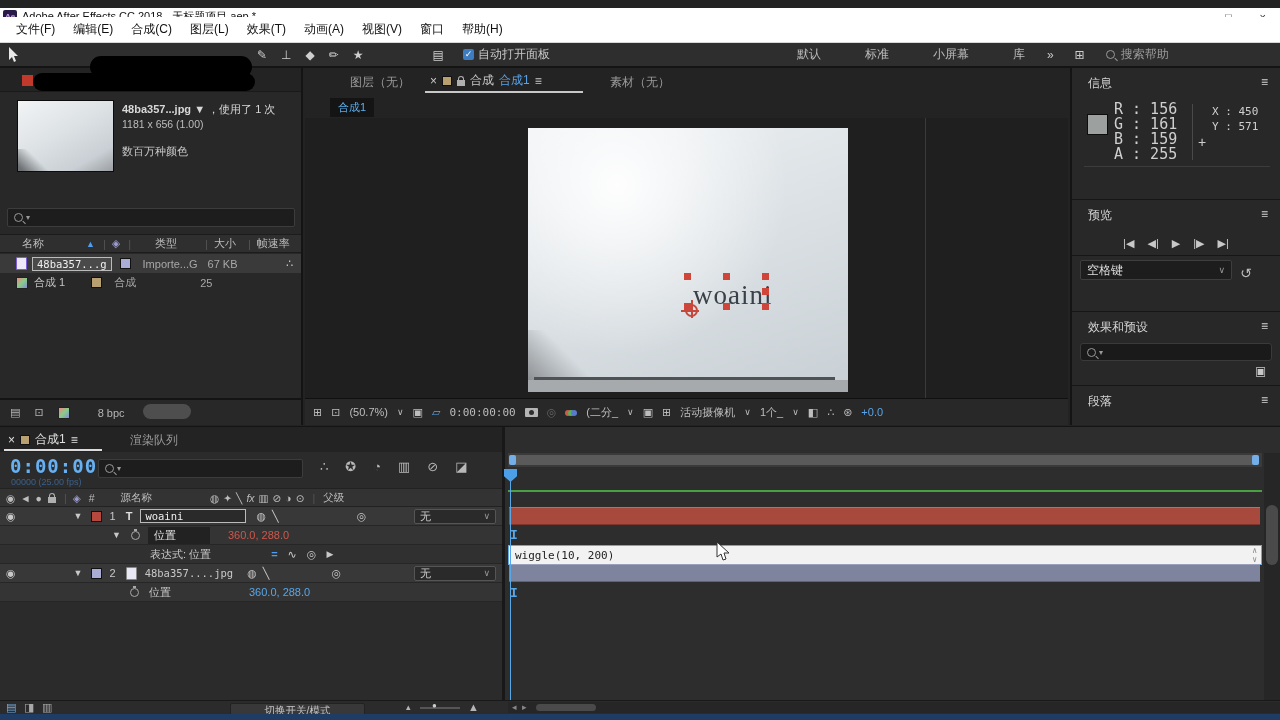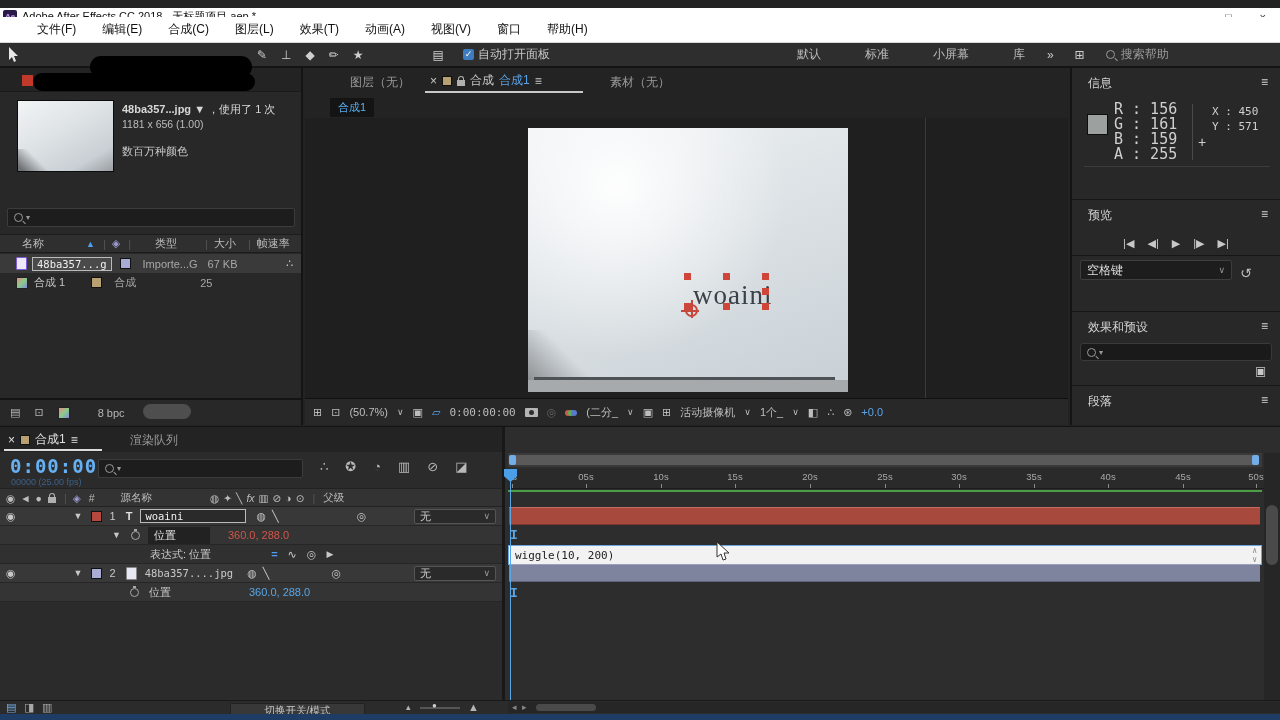--- a/index.html
+++ b/index.html
@@ -5,21 +5,21 @@
   * { margin:0; padding:0; box-sizing:border-box; }
   html,body { width:1280px; height:720px; overflow:hidden; }
   body { font-family:"Liberation Sans","DejaVu Sans",sans-serif; background:#1e1e1e; color:#ccc; }
   .abs { position:absolute; }
   #root { position:relative; width:1280px; height:720px; background:#232323; }
 
   
   .titlebar { left:0; top:8px; width:1280px; height:17px; background:#ffffff; display:flex; align-items:center; font-size:11px; color:#111; }
   .ae-logo { width:14px; height:13px; background:#2a1a4a; color:#c9a3e8; font-size:8px; font-weight:bold; display:flex; align-items:center; justify-content:center; margin:0 5px 0 3px; border-radius:2px; }
   .win-controls { margin-left:auto; display:flex; gap:28px; padding-right:14px; color:#333; font-size:11px; }
-  .menubar { left:0; top:17px; width:1280px; height:26px; background:#ffffff; display:flex; align-items:center; font-size:12px; color:#111; padding-left:28px; gap:8px; border-bottom:1px solid #d8d8d8; }
+  .menubar { left:0; top:17px; width:1280px; height:26px; background:#ffffff; display:flex; align-items:center; font-size:12px; color:#111; padding-left:7px; gap:0; border-bottom:1px solid #d8d8d8; }
   .menubar span { padding:0 9px; }
 
   
   .toolbar { left:0; top:43px; width:1280px; height:25px; background:#2e2e2e; border-bottom:2px solid #141414; display:flex; align-items:center; font-size:12px; color:#c8c8c8; }
   .tool { padding:0 7px; font-size:12px; color:#cfcfcf; }
   .censor1 { left:90px; top:56px; width:162px; height:22px; background:#000; border-radius:11px; z-index:30; }
   .censor2 { left:33px; top:73px; width:222px; height:18px; background:#000; border-radius:9px; z-index:30; }
   .chk { width:11px; height:11px; background:#3d7cc0; border-radius:2px; color:#fff; font-size:9px; line-height:11px; text-align:center; margin-right:4px; }
   .ws { padding:0 22px; color:#bdbdbd; }
   .searchdim { color:#9a9a9a; }
@@ -473,33 +473,20 @@
       </div>
     </div>
 
     <div class="tl-right">
       <div class="workarea">
         <span class="wabar">
           <span class="wah" style="left:0;"></span>
           <span class="wah" style="right:0;"></span>
         </span>
       </div>
-      <div class="ruler">
-        <span class="rlabel" style="left:4px;">0s</span>
-        <span class="rlabel" style="left:78px;">05s</span>
-        <span class="rlabel" style="left:153px;">10s</span>
-        <span class="rlabel" style="left:227px;">15s</span>
-        <span class="rlabel" style="left:302px;">20s</span>
-        <span class="rlabel" style="left:377px;">25s</span>
-        <span class="rlabel" style="left:451px;">30s</span>
-        <span class="rlabel" style="left:526px;">35s</span>
-        <span class="rlabel" style="left:600px;">40s</span>
-        <span class="rlabel" style="left:675px;">45s</span>
-        <span class="rlabel" style="left:748px;">50s</span>
-      </div>
       <span class="greenline"></span>
       <span class="bar-red"></span>
       <span class="ibeam" style="top:100px;">I</span>
       <div class="exprbar">
         <span>wiggle(10, 200)</span>
         <span class="exprarrows">
           <span>∧</span><br><span>∨</span>
         </span>
       </div>
       <span class="bar-lav"></span>

